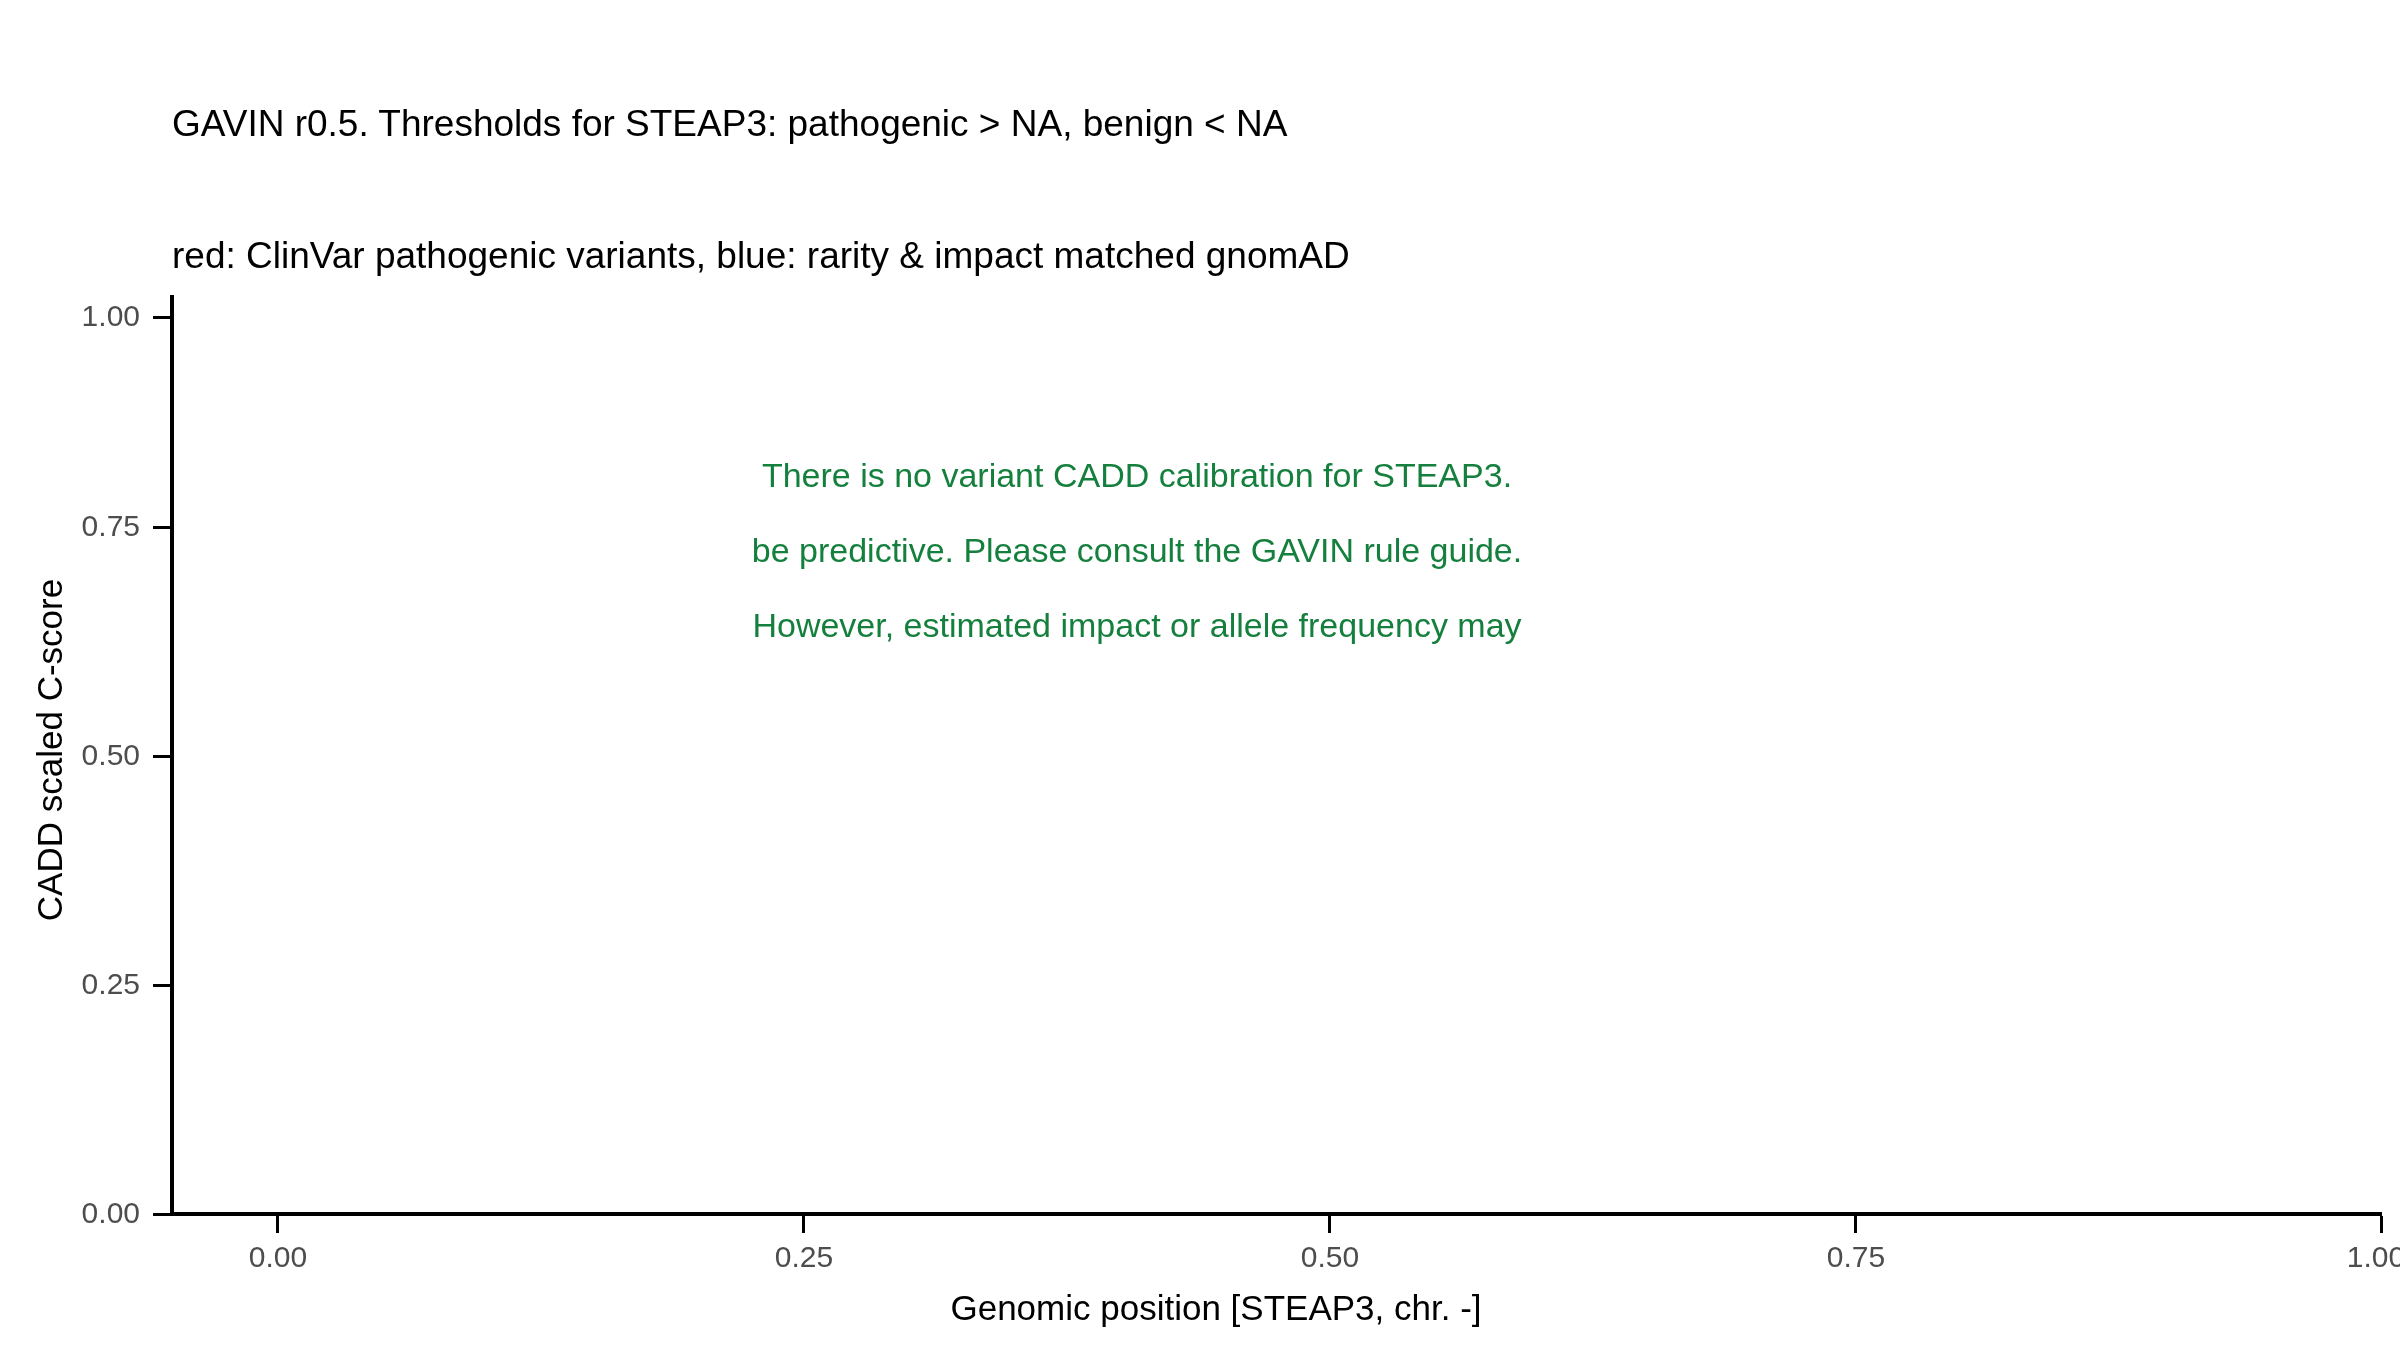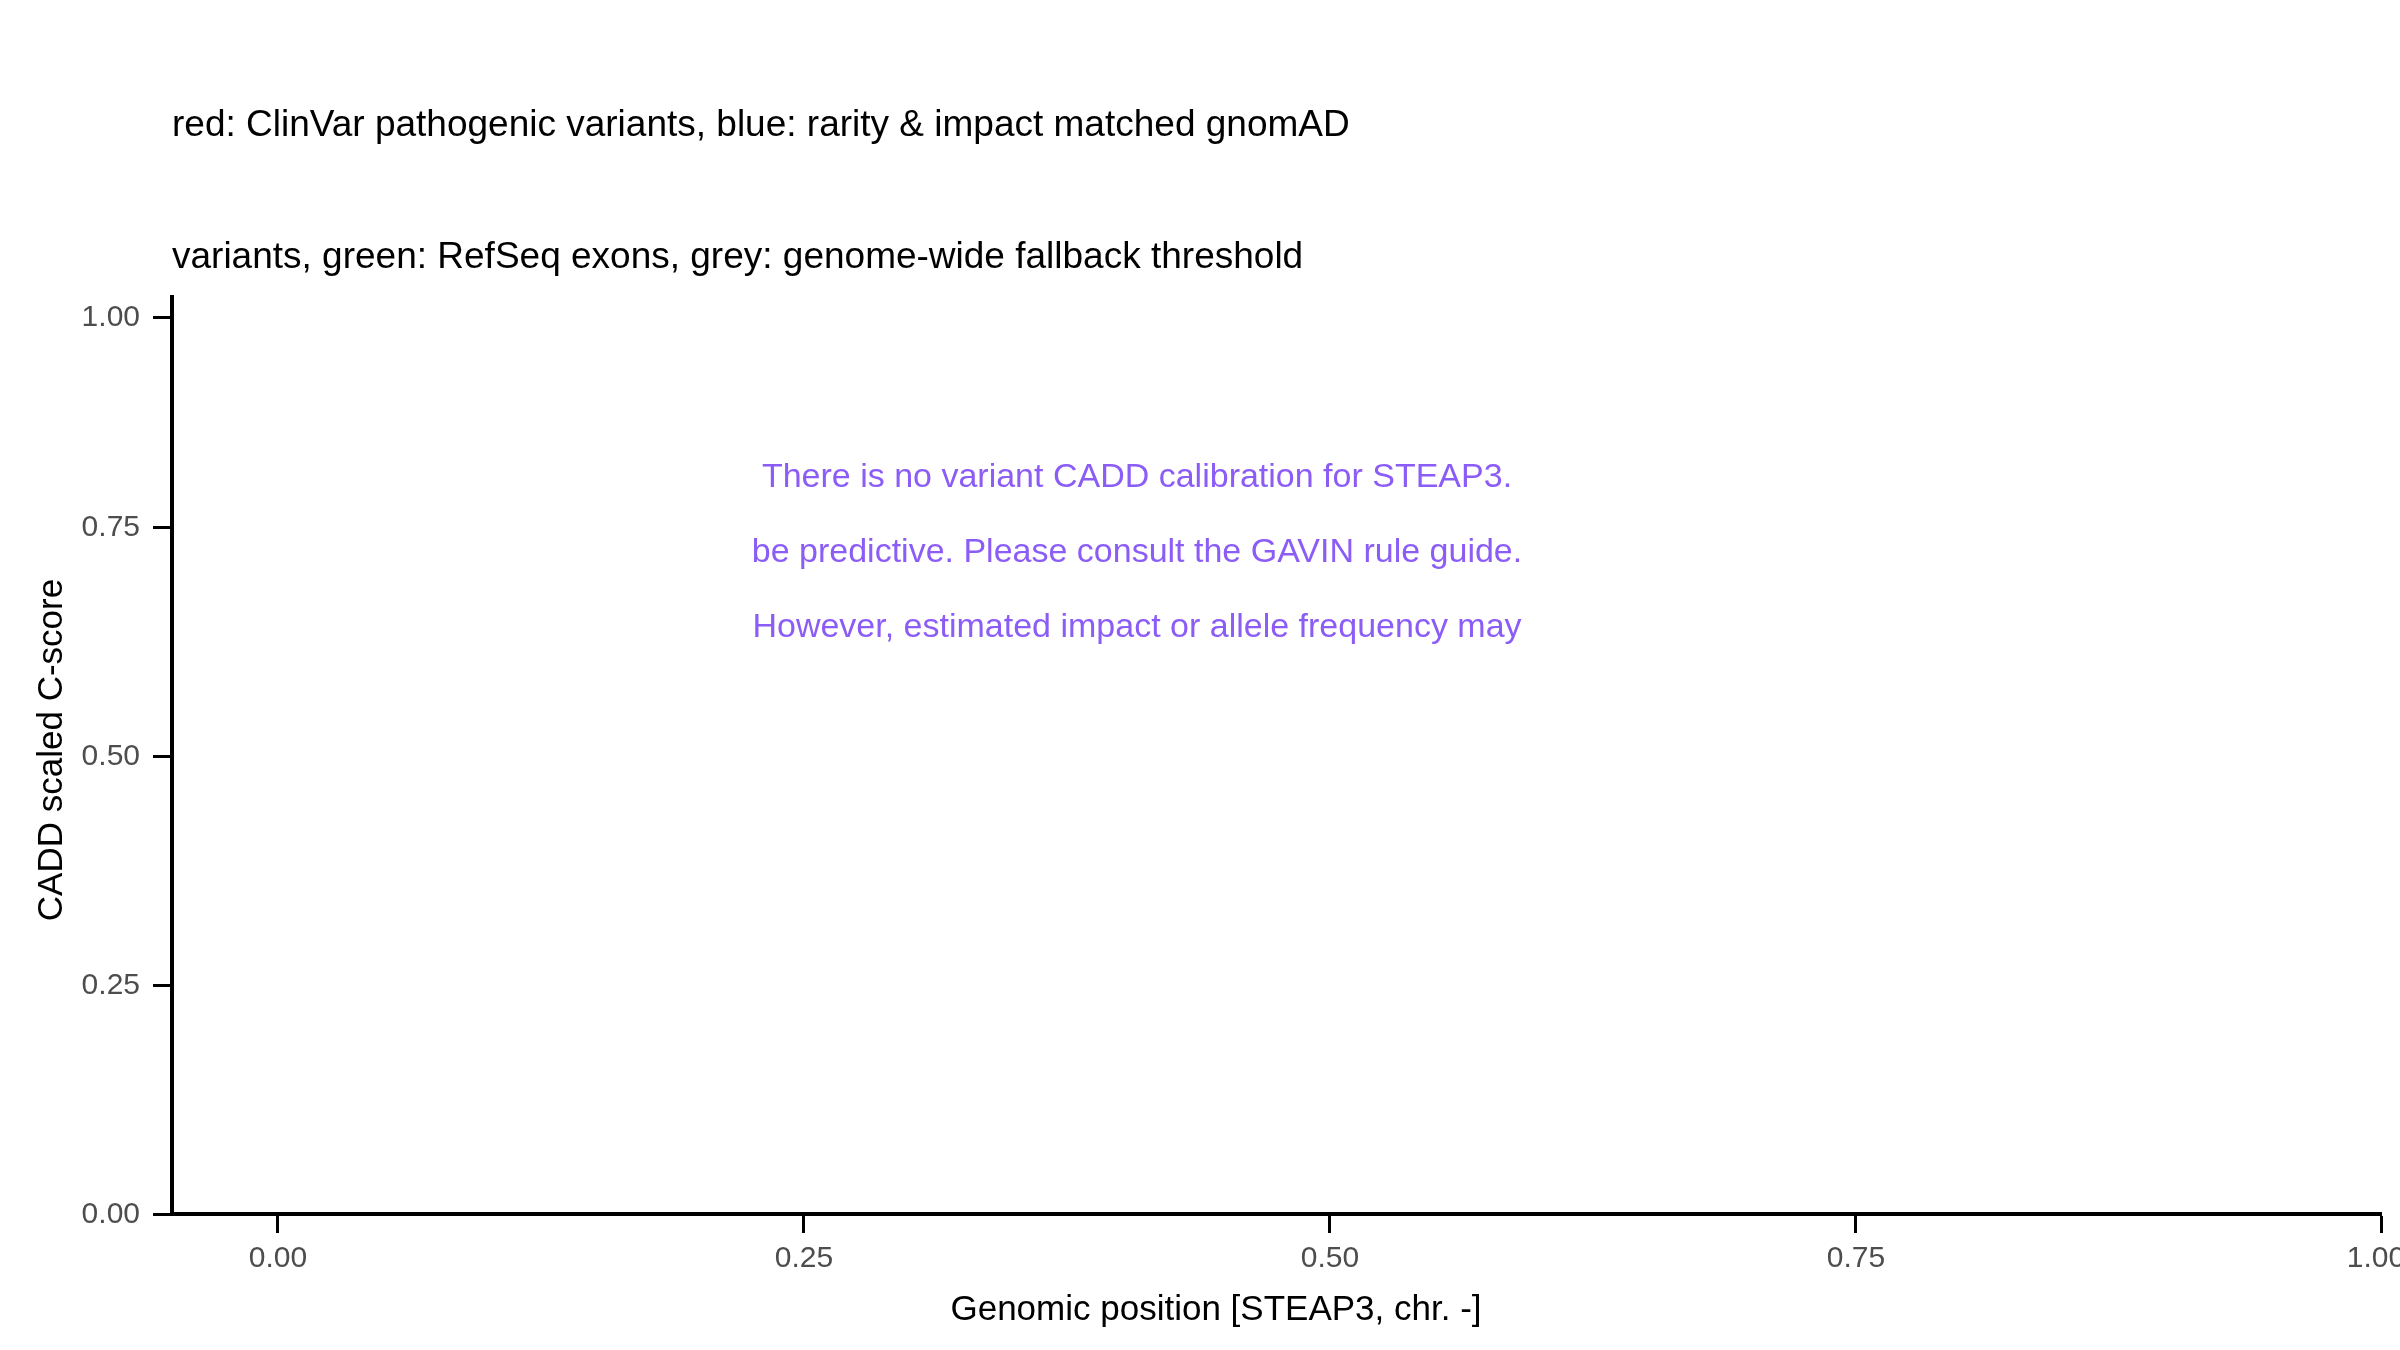--- a/index.html
+++ b/index.html
@@ -122,30 +122,31 @@
 
   
   .panel-message {
     position: absolute;
     left: 472px;
     top: 438px;
     width: 1330px;
     text-align: center;
     font-size: 34px;
     line-height: 75px;
-    color: #8b5cf6;
+    color: #15803d;
   }
   .panel-message .msg-line { display: block; white-space: nowrap; }
 </style>
 </head>
 <body>
 
 <div id="plot-root">
 
   <div class="plot-title">
+    <span class="title-line">GAVIN r0.5. Thresholds for STEAP3: pathogenic &gt; NA, benign &lt; NA</span>
     <span class="title-line">red: ClinVar pathogenic variants, blue: rarity &amp; impact matched gnomAD</span>
     <span class="title-line">variants, green: RefSeq exons, grey: genome-wide fallback threshold</span>
   </div>
 
   <div class="panel"></div>
 
   <div class="axis-line-y"></div>
   <div class="axis-line-x"></div>
 
   <div class="tick-y" style="top:1213px;"></div>

